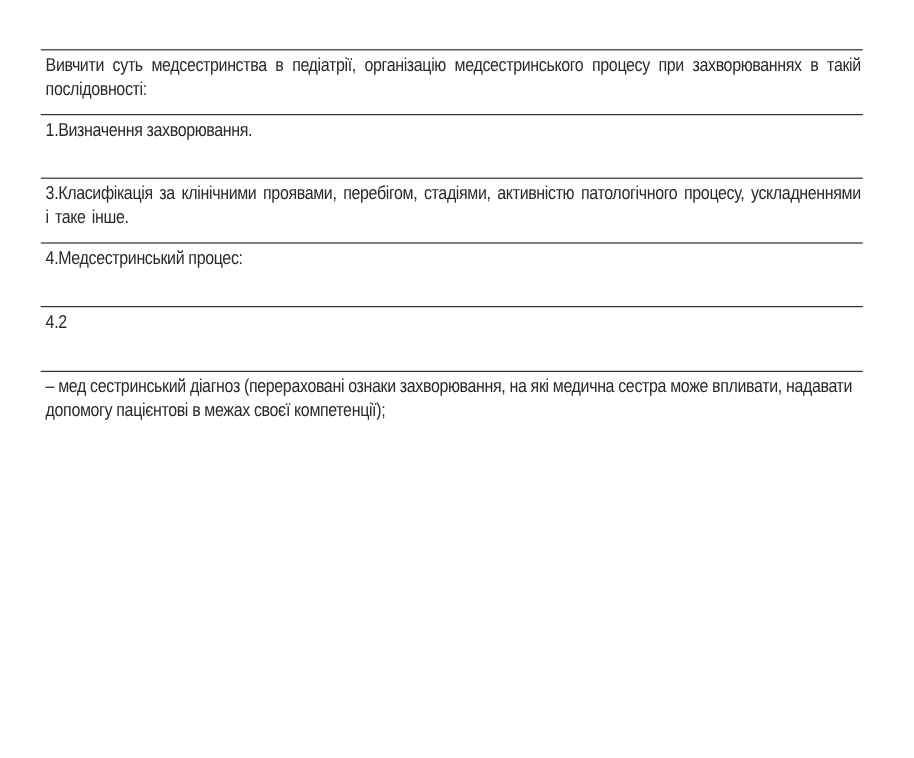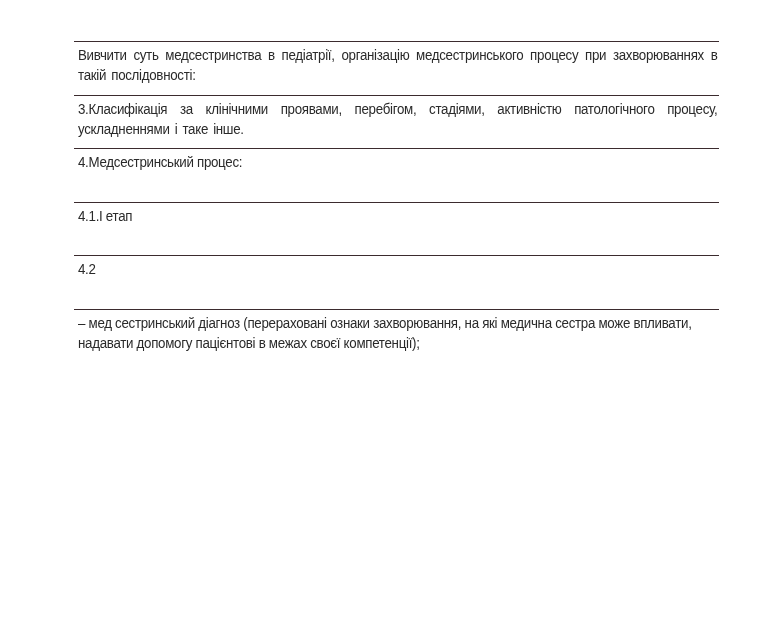--- a/index.html
+++ b/index.html
@@ -23,21 +23,20 @@
     .row {
       border-top: 1.5px solid #3b2b2e;
       height: 53.5px;
       box-sizing: border-box;
       padding: 3px 0 0 4px;
       color: #2a2a2a;
       font-size: 15.5px;
       line-height: 20px;
       letter-spacing: -0.35px;
       transform-origin: left top;
-      margin-left: 40px;
     }
     .row .txt {
       display: block;
       transform: scaleX(0.86);
       transform-origin: left top;
       width: 116%;
     }
     .row.justify .txt {
       text-align: justify;
       text-align-last: left;
@@ -47,28 +46,28 @@
       height: 60px;
     }
   </style>
 </head>
 <body>
 
 <div class="table">
   <div class="row justify">
     <span class="txt">Вивчити суть  медсестринства  в  педіатрії,  організацію  медсестринського  процесу  при захворюваннях  в такій послідовності:</span>
   </div>
+  <div class="row">
+    <span class="txt">1.Визначення захворювання.</span>
+  </div>
   <div class="row justify">
     <span class="txt">3.Класифікація за клінічними  проявами,  перебігом,  стадіями,  активністю  патологічного процесу, ускладненнями і таке інше.</span>
   </div>
   <div class="row">
     <span class="txt">4.Медсестринський процес:</span>
-  </div>
-  <div class="row">
-    <span class="txt">4.1.I етап</span>
   </div>
   <div class="row">
     <span class="txt">4.2</span>
   </div>
   <div class="row last">
     <span class="txt">– мед сестринський діагноз (перераховані ознаки захворювання, на які медична сестра може впливати, надавати допомогу пацієнтові в межах своєї компетенції);</span>
   </div>
 </div>
 
 </body></html>

